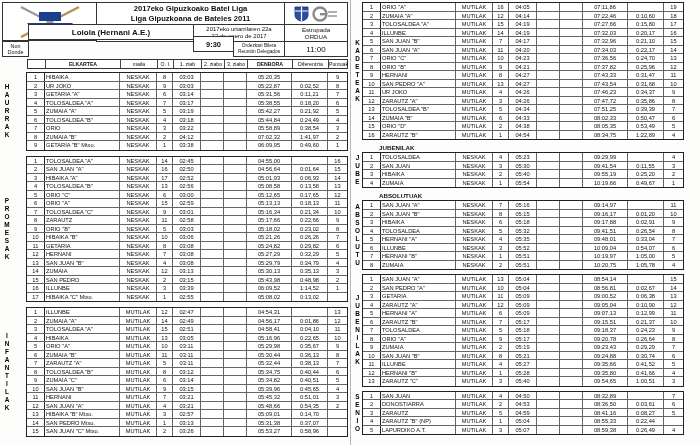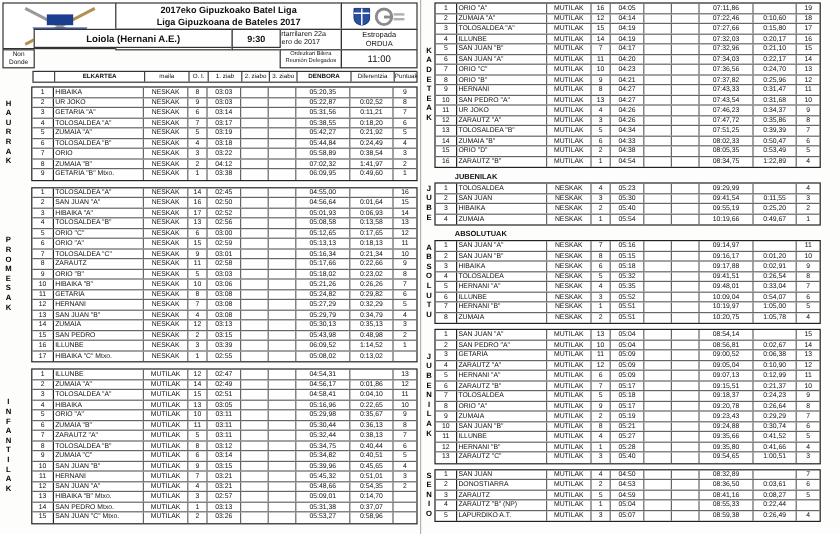--- a/index.html
+++ b/index.html
@@ -15,21 +15,21 @@
   .hcell { position:absolute; border:1px solid #333; background:#fff; overflow:hidden;
            display:flex; flex-direction:column; justify-content:center; align-items:center; text-align:center; }
   .h-logo     { left:0;   top:0;  width:95px;  height:39px; }
   .h-title    { left:94px;  top:0;  width:189px; height:23px; font-weight:bold; font-size:7.6px; line-height:9.5px; }
   .h-logos    { left:282px; top:0;  width:64px;  height:23px; flex-direction:row; gap:3px; }
   .h-jornada  { left:94px;  top:22px; width:98px; height:18px; font-size:6px; line-height:7.5px; align-items:flex-end; padding-right:3px; }
   .h-date     { left:191px; top:22px; width:92px; height:18px; font-size:6px; line-height:7.5px; }
   .h-estropada{ left:282px; top:22px; width:64px; height:18px; font-size:6.2px; line-height:7.5px; }
   .h-non      { left:0;   top:39px; width:27px; height:16px; font-size:5.4px; line-height:6.5px; }
   .h-venue    { left:26px;  top:22px; width:166px; height:16px; font-weight:bold; font-size:8px; }
-  .h-930      { left:191px; top:22px; width:41px; height:16px; font-weight:bold; font-size:7.5px; }
+  .h-930      { left:191px; top:34px; width:41px; height:16px; font-weight:bold; font-size:7.5px; }
   .h-meet     { left:231px; top:39px; width:52px; height:16px; font-size:4.8px; line-height:6px; }
   .h-1100     { left:282px; top:39px; width:64px; height:16px; font-weight:normal; font-size:8px; }
 
   .minilogo { display:inline-block; }
 
   
   .colhdr { display:grid; grid-template-columns:18px 75px 37px 16px 28px 23px 23px 45px 36px 19px;
             width:321px; margin-left:25px; height:10px; border:1px solid #333; background:#fff; margin-bottom:3px; }
   .colhdr .hc { border-right:0.5px solid #444; font-size:5.2px; line-height:9px; text-align:center; overflow:hidden; white-space:nowrap; }
   .colhdr .hc:last-child { border-right:none; }
@@ -64,21 +64,21 @@
         <svg width="78" height="34" viewBox="0 0 78 34">
           <line x1="10" y1="32" x2="68" y2="2" stroke="#b49050" stroke-width="2.4"></line>
           <line x1="68" y1="32" x2="10" y2="2" stroke="#9a9a9a" stroke-width="2.4"></line>
           <rect x="28" y="7" width="22" height="9" fill="#1a3f8f"></rect>
           <path d="M16 18 L62 18 L54 27 L24 27 Z" fill="#1a3f8f"></path>
           <path d="M18 21 L60 21" stroke="#cfe0f2" stroke-width="1.6"></path>
         </svg>
       </div>
       <div class="hcell h-title">
         <span>2017eko Gipuzkoako Batel Liga</span>
-        <span>Liga Gipuzkoana de Bateles 2017</span>
+        <span>Liga Gipuzkoana de Bateles 2011</span>
       </div>
       <div class="hcell h-logos">
         <svg class="minilogo" width="15" height="16" viewBox="0 0 15 16">
           <path d="M1 1 H14 V9 Q14 14 7.5 15 Q1 14 1 9 Z" fill="#2a4ea0" stroke="#16306b" stroke-width="0.8"></path>
           <path d="M1 5 H14 M7.5 1 V15" stroke="#ffffff" stroke-width="1.2"></path>
         </svg>
         <svg class="minilogo" width="26" height="16" viewBox="0 0 26 16">
           <circle cx="8" cy="8" r="6.5" fill="none" stroke="#8a8a8a" stroke-width="2.4"></circle>
           <rect x="8" y="7" width="6" height="2.4" fill="#8a8a8a"></rect>
           <rect x="16" y="5" width="9" height="2" fill="#b0b0b0"></rect>

